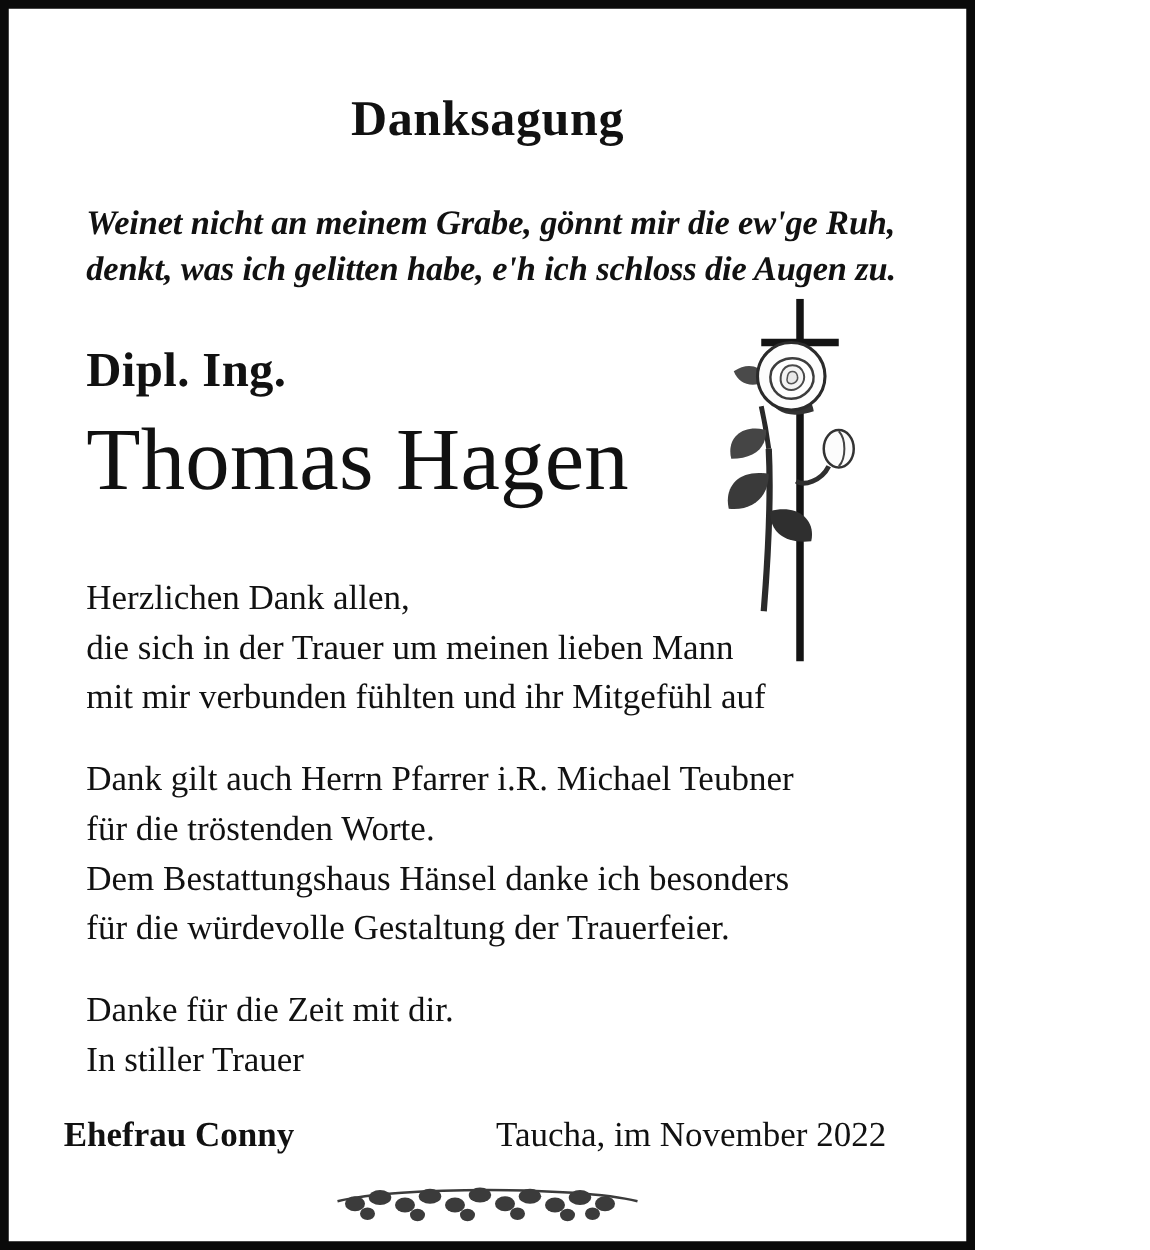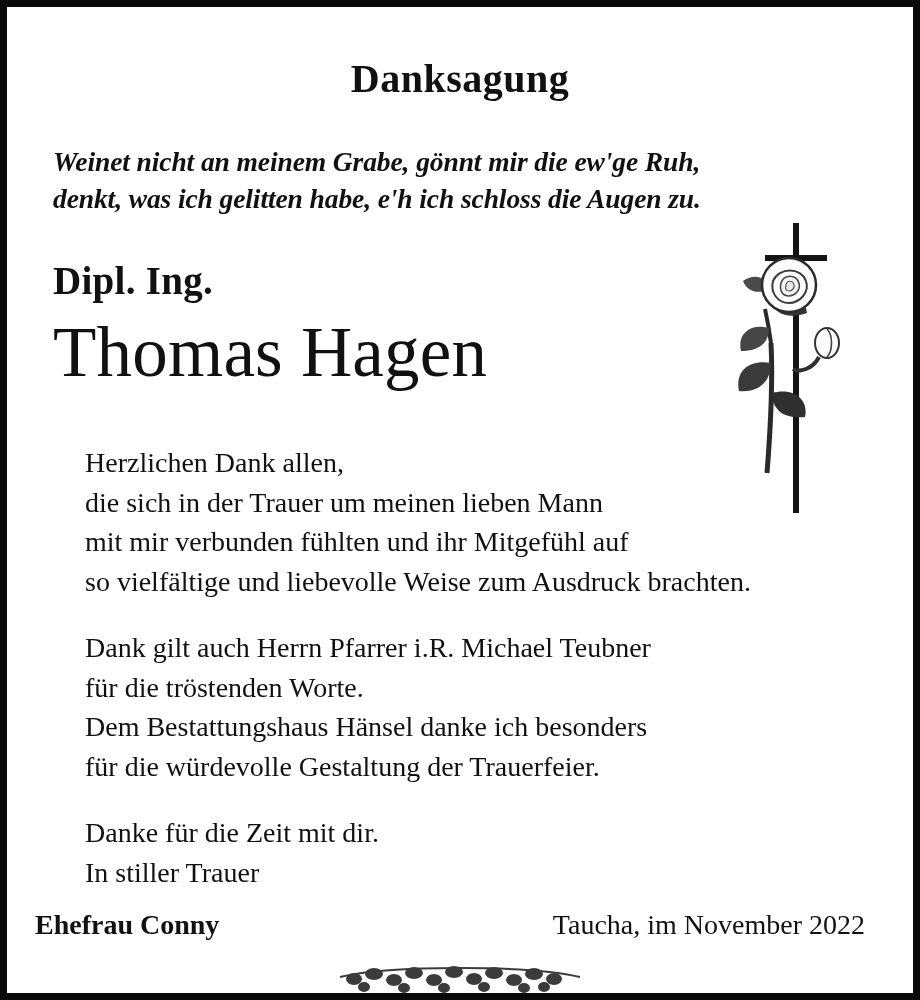--- a/index.html
+++ b/index.html
@@ -9,26 +9,26 @@
   }
   body {
     width: 920px;
     height: 1000px;
     font-family: "Liberation Serif", "DejaVu Serif", serif;
     color: #111111;
     overflow: hidden;
   }
   .notice {
     position: relative;
-    width: 920px;
+    width: 780px;
     height: 1000px;
     box-sizing: border-box;
     background: #ffffff;
     border: 7px solid #0a0a0a;
-    padding: 0;
+    padding: 16px;
   }
   .inner {
     position: relative;
     width: 100%;
     height: 100%;
     box-sizing: border-box;
     padding: 38px 46px 0 46px;
   }
   .heading {
     text-align: center;
@@ -60,21 +60,20 @@
     font-size: 71px;
     font-weight: normal;
     line-height: 1.08;
     margin-top: 12px;
     letter-spacing: 0.2px;
   }
   .body-text {
     margin-top: 52px;
     font-size: 28px;
     line-height: 1.42;
-    margin-left: 32px;
   }
   .body-text p {
     margin: 0 0 26px 0;
   }
   .body-text p:last-child { margin-bottom: 0; }
   .body-text div { white-space: nowrap; }
   .signature-row {
     position: absolute;
     left: 28px;
     right: 46px;
@@ -128,21 +127,20 @@
       <div class="prefix">Dipl. Ing.</div>
       <div class="name">Thomas Hagen</div>
     </div>
 
     <div class="body-text">
       <p>
         </p>
         <div>Herzlichen Dank allen,</div>
         <div>die sich in der Trauer um meinen lieben Mann</div>
         <div>mit mir verbunden fühlten und ihr Mitgefühl auf</div>
-        <div>so vielfältige und liebevolle Weise zum Ausdruck brachten.</div>
       <p></p>
       <p>
         </p>
         <div>Dank gilt auch Herrn Pfarrer i.R. Michael Teubner</div>
         <div>für die tröstenden Worte.</div>
         <div>Dem Bestattungshaus Hänsel danke ich besonders</div>
         <div>für die würdevolle Gestaltung der Trauerfeier.</div>
       <p></p>
       <p>
         </p>

